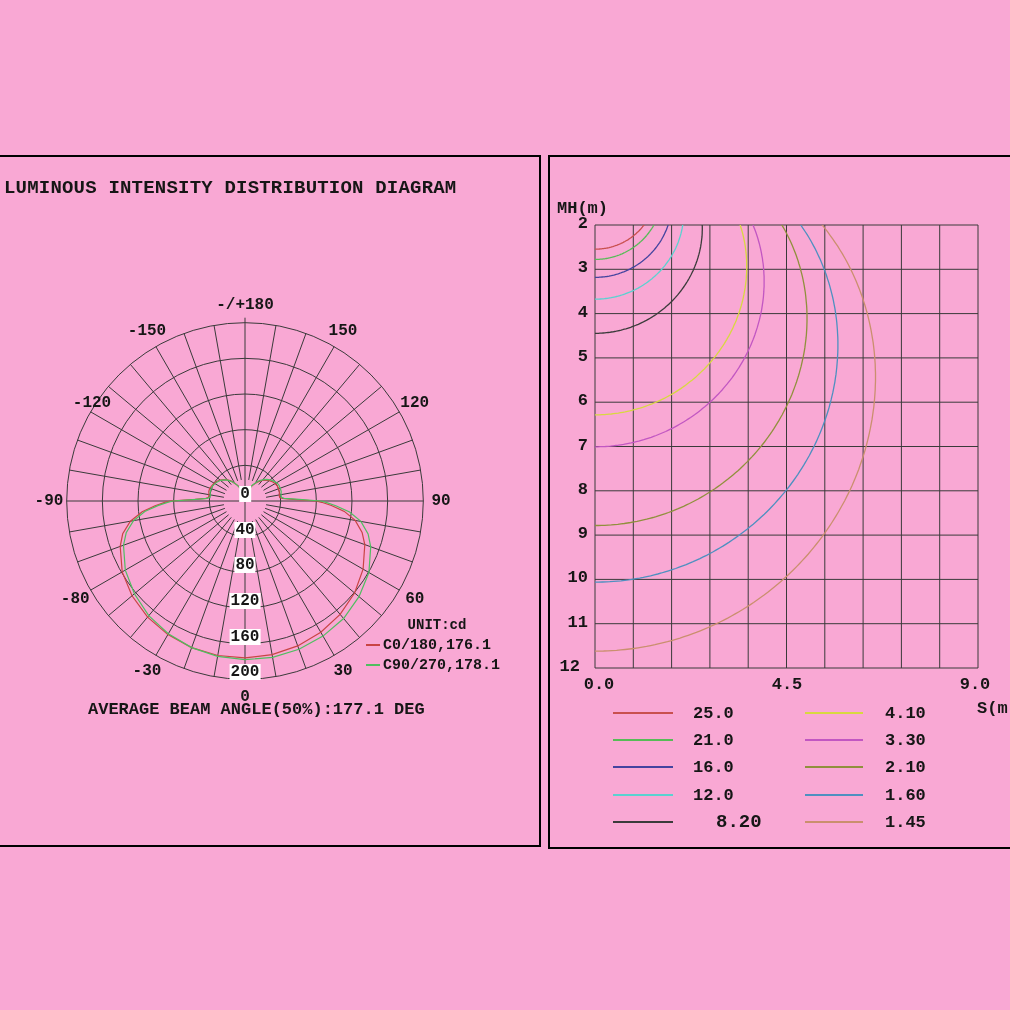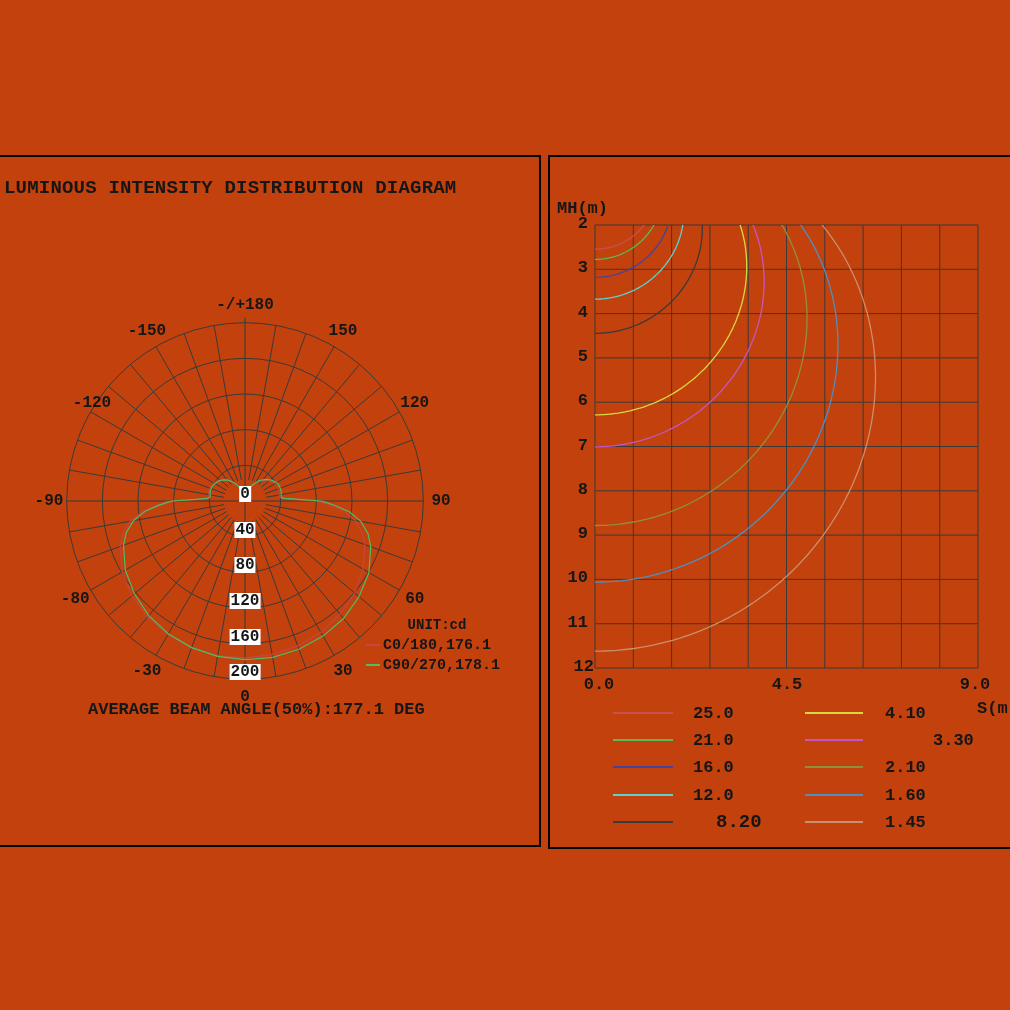--- a/index.html
+++ b/index.html
@@ -1,16 +1,16 @@
 <!DOCTYPE html>
 <html><head>
 <meta charset="utf-8">
 <style>
   html,body{margin:0;padding:0;background:#fff;}
-  .page{position:relative;width:1010px;height:1010px;background:#c2410c;overflow:hidden;
+  .page{position:relative;width:1010px;height:1010px;background:#f9a8d4;overflow:hidden;
         font-family:"Liberation Mono","DejaVu Sans Mono",monospace;font-weight:bold;color:#161616;}
   .panel{position:absolute;border:2px solid #000;background:transparent;z-index:0;}
   #left-box{left:-12px;top:155px;width:549px;height:688px;}
   #right-box{left:548px;top:155px;width:474px;height:690px;}
   #chart-svg{position:absolute;left:0;top:0;z-index:1;}
   .lbl{position:absolute;white-space:pre;line-height:1;z-index:2;}
   .bg{background:#fff;padding:0 1px;}
   .swatch{position:absolute;height:2px;z-index:2;}
   #left-title{left:4px;top:188px;font-size:19px;transform:translateY(-50%);letter-spacing:.2px;}
   #left-footer{left:88px;top:709px;font-size:17px;transform:translateY(-50%);}
@@ -139,38 +139,38 @@
       <div class="lbl" style="left: 588px; top: 223px; font-size: 17px; transform: translate(-100%, -50%);">2</div>
       <div class="lbl" style="left: 588px; top: 267.3px; font-size: 17px; transform: translate(-100%, -50%);">3</div>
       <div class="lbl" style="left: 588px; top: 311.6px; font-size: 17px; transform: translate(-100%, -50%);">4</div>
       <div class="lbl" style="left: 588px; top: 355.9px; font-size: 17px; transform: translate(-100%, -50%);">5</div>
       <div class="lbl" style="left: 588px; top: 400.2px; font-size: 17px; transform: translate(-100%, -50%);">6</div>
       <div class="lbl" style="left: 588px; top: 444.5px; font-size: 17px; transform: translate(-100%, -50%);">7</div>
       <div class="lbl" style="left: 588px; top: 488.8px; font-size: 17px; transform: translate(-100%, -50%);">8</div>
       <div class="lbl" style="left: 588px; top: 533.1px; font-size: 17px; transform: translate(-100%, -50%);">9</div>
       <div class="lbl" style="left: 588px; top: 577.4px; font-size: 17px; transform: translate(-100%, -50%);">10</div>
       <div class="lbl" style="left: 588px; top: 621.7px; font-size: 17px; transform: translate(-100%, -50%);">11</div>
-      <div class="lbl" style="left: 594px; top: 666px; font-size: 17px; transform: translate(-100%, -50%); text-align: right;">12</div>
+      <div class="lbl" style="left: 580px; top: 666px; font-size: 17px; transform: translate(-100%, -50%); text-align: right;">12</div>
       <div class="lbl" style="left: 599px; top: 684px; font-size: 17px; transform: translate(-50%, -50%);">0.0</div>
       <div class="lbl" style="left: 787px; top: 684px; font-size: 17px; transform: translate(-50%, -50%);">4.5</div>
       <div class="lbl" style="left: 975px; top: 684px; font-size: 17px; transform: translate(-50%, -50%);">9.0</div>
       <div class="swatch" style="left: 613px; top: 712px; width: 60px; background: rgb(201, 80, 79);"></div>
       <div class="lbl" style="left: 693px; top: 713px; font-size: 17px; transform: translateY(-50%);">25.0</div>
       <div class="swatch" style="left: 613px; top: 739.2px; width: 60px; background: rgb(87, 187, 87);"></div>
       <div class="lbl" style="left: 693px; top: 740.2px; font-size: 17px; transform: translateY(-50%);">21.0</div>
       <div class="swatch" style="left: 613px; top: 766.4px; width: 60px; background: rgb(68, 68, 159);"></div>
       <div class="lbl" style="left: 693px; top: 767.4px; font-size: 17px; transform: translateY(-50%);">16.0</div>
       <div class="swatch" style="left: 613px; top: 793.6px; width: 60px; background: rgb(90, 210, 208);"></div>
       <div class="lbl" style="left: 693px; top: 794.6px; font-size: 17px; transform: translateY(-50%);">12.0</div>
       <div class="swatch" style="left: 613px; top: 820.8px; width: 60px; background: rgb(59, 59, 59);"></div>
       <div class="lbl" style="left: 716px; top: 821.8px; font-size: 19px; transform: translateY(-50%);">8.20</div>
       <div class="swatch" style="left: 805px; top: 712px; width: 58px; background: rgb(216, 216, 64);"></div>
       <div class="lbl" style="left: 885px; top: 713px; font-size: 17px; transform: translateY(-50%);">4.10</div>
       <div class="swatch" style="left: 805px; top: 739.2px; width: 58px; background: rgb(194, 87, 194);"></div>
-      <div class="lbl" style="left: 933px; top: 740.2px; font-size: 17px; transform: translateY(-50%);">3.30</div>
+      <div class="lbl" style="left: 885px; top: 740.2px; font-size: 17px; transform: translateY(-50%);">3.30</div>
       <div class="swatch" style="left: 805px; top: 766.4px; width: 58px; background: rgb(144, 144, 60);"></div>
       <div class="lbl" style="left: 885px; top: 767.4px; font-size: 17px; transform: translateY(-50%);">2.10</div>
       <div class="swatch" style="left: 805px; top: 793.6px; width: 58px; background: rgb(78, 144, 192);"></div>
       <div class="lbl" style="left: 885px; top: 794.6px; font-size: 17px; transform: translateY(-50%);">1.60</div>
       <div class="swatch" style="left: 805px; top: 820.8px; width: 58px; background: rgb(202, 143, 110);"></div>
       <div class="lbl" style="left: 885px; top: 821.8px; font-size: 17px; transform: translateY(-50%);">1.45</div>
     </div>
 </div>
 
 </body></html>

